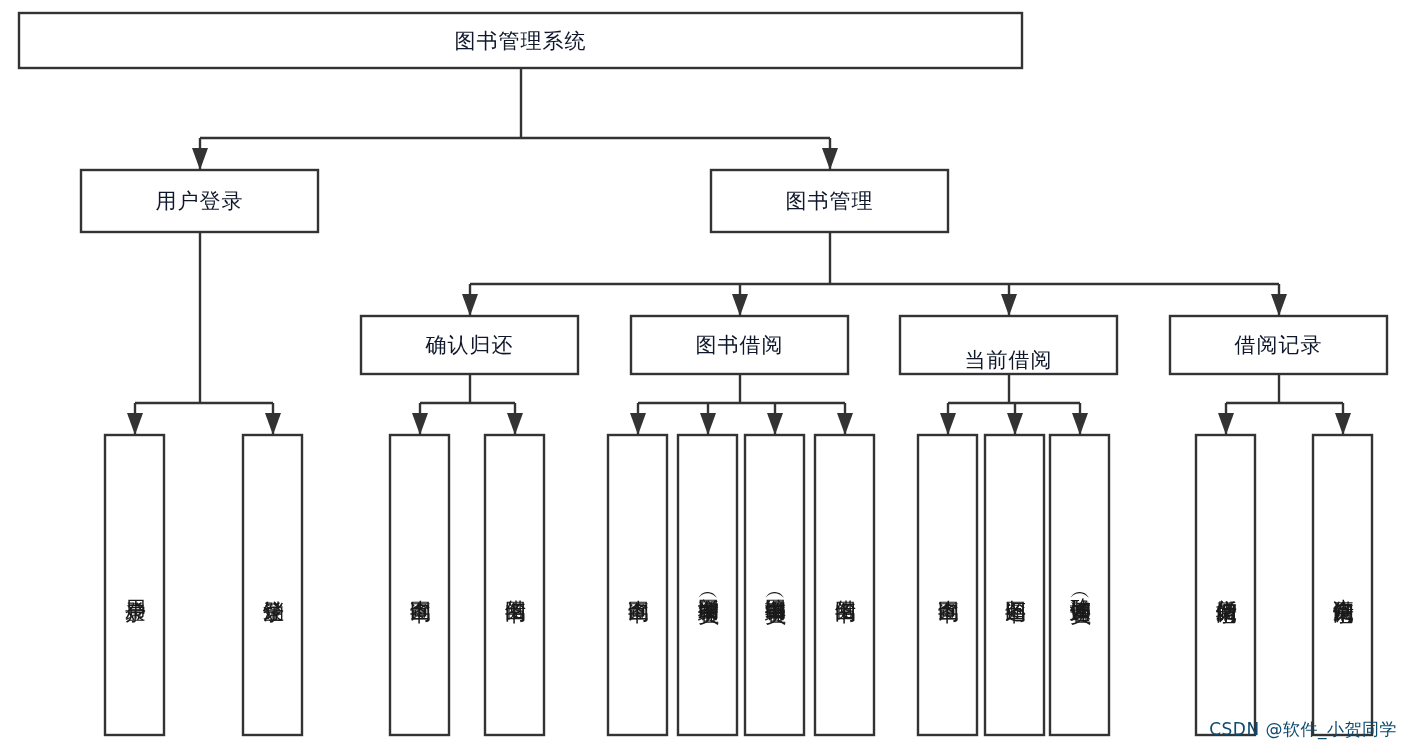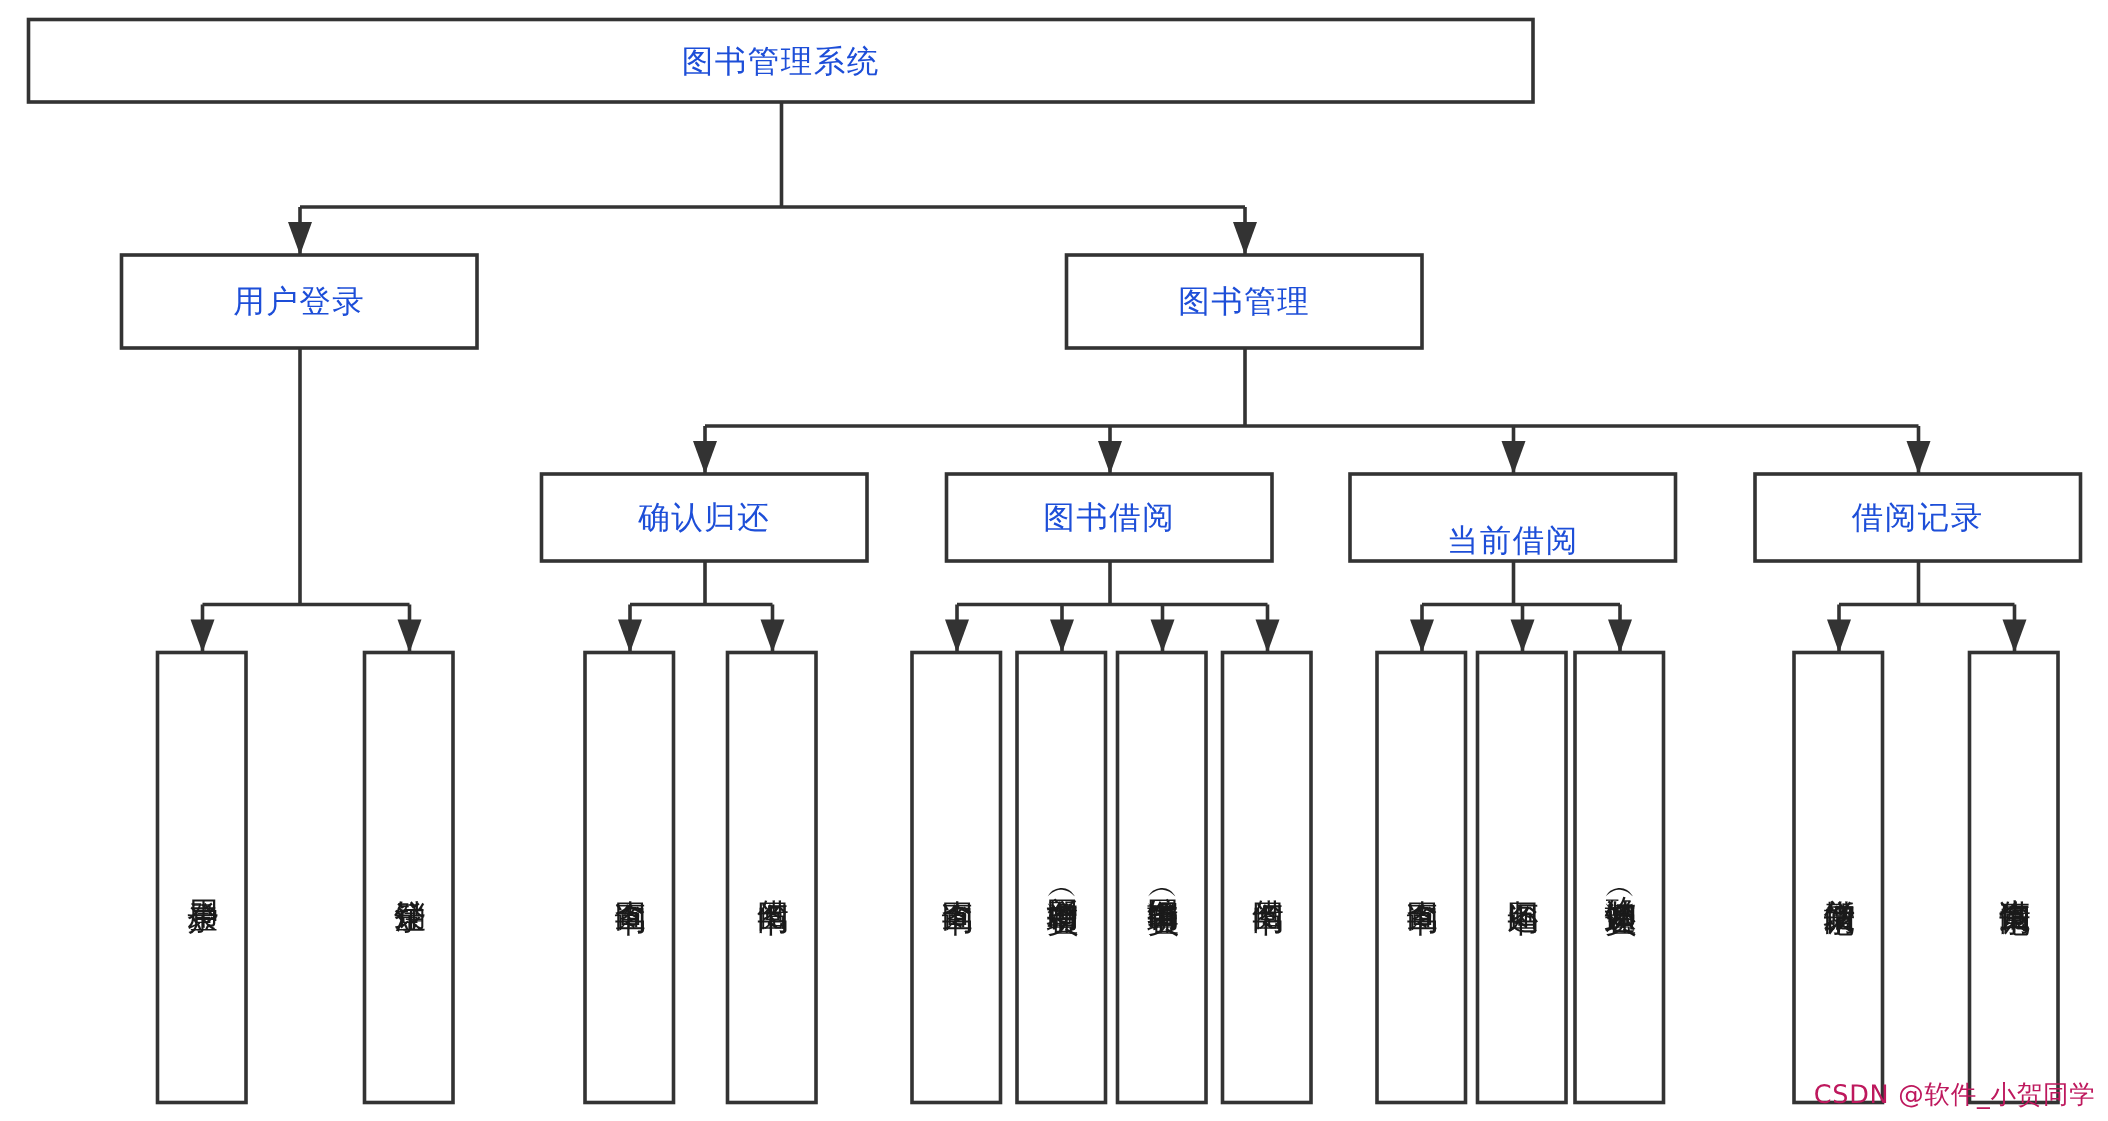--- a/index.html
+++ b/index.html
@@ -64,31 +64,31 @@
   .hlabel-wrap {
     position: absolute;
     display: flex;
     align-items: center;
     justify-content: center;
     pointer-events: none;
   }
   .hlabel-text {
     font-family: "DejaVu Sans", "Liberation Sans", sans-serif;
     font-size: 21px;
-    color: #1d4ed8;
+    color: #0f172a;
     letter-spacing: 1px;
     white-space: nowrap;
   }
   .watermark {
     position: absolute;
     right: 8px;
     bottom: 6px;
     font-family: "DejaVu Sans", "Liberation Sans", sans-serif;
     font-size: 17px;
-    color: #be185d;
+    color: #0c4a6e;
     letter-spacing: 0.5px;
     white-space: nowrap;
     pointer-events: none;
   }
 </style>
 </head>
 <body>
 
 <div id="diagram-root">
 

